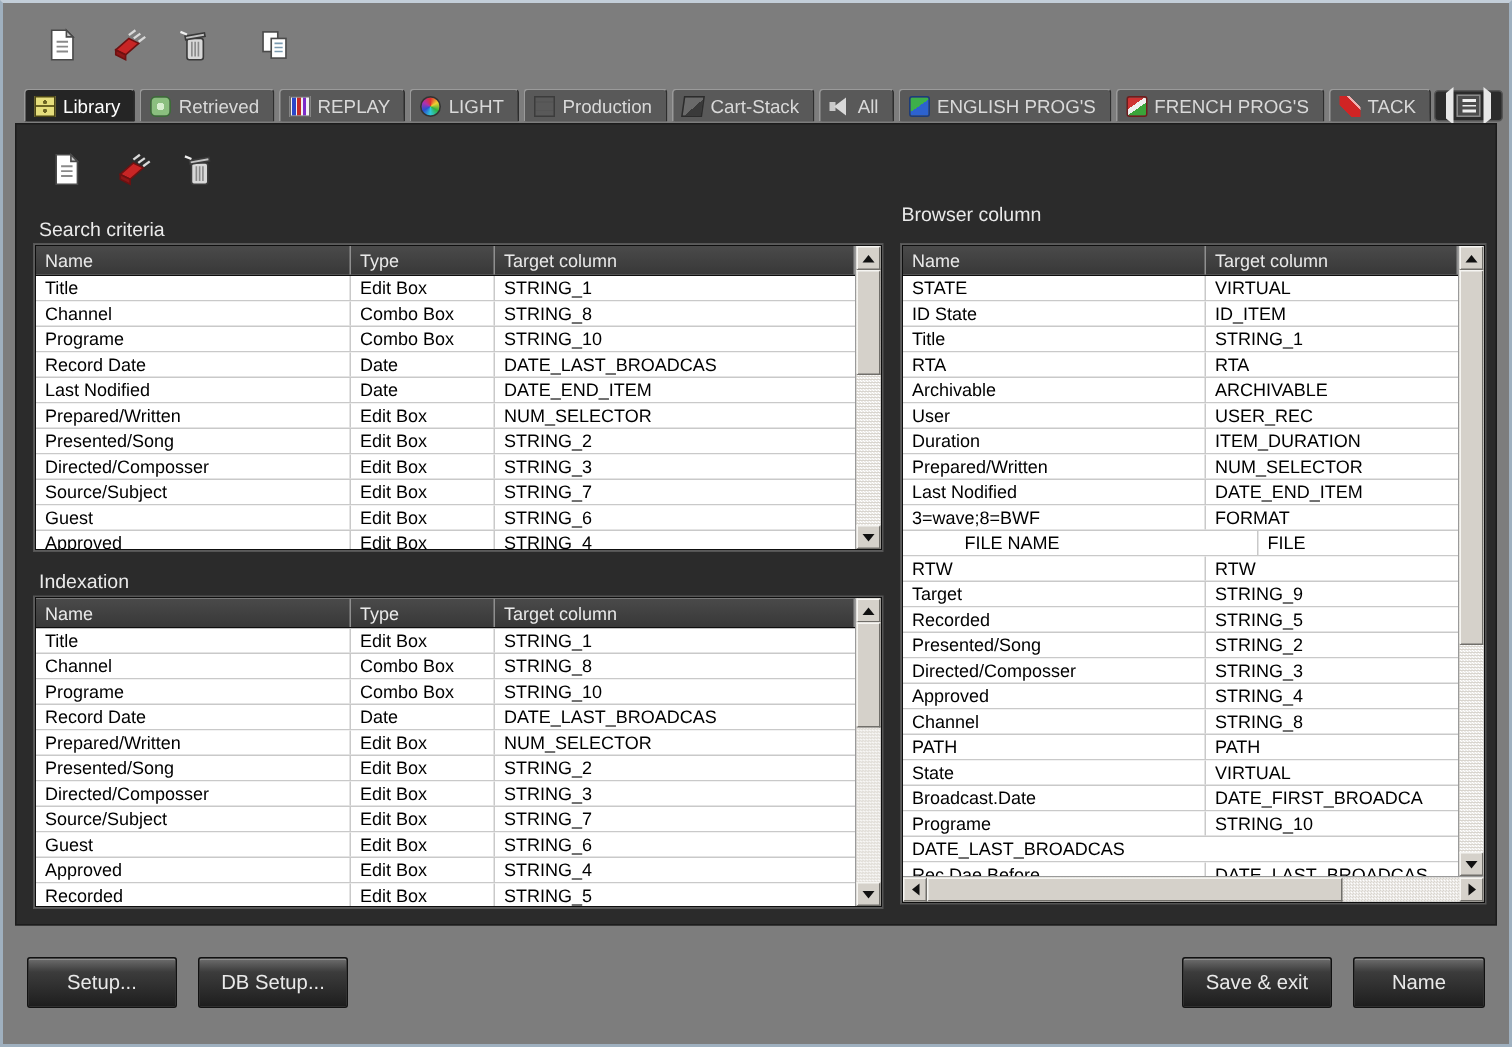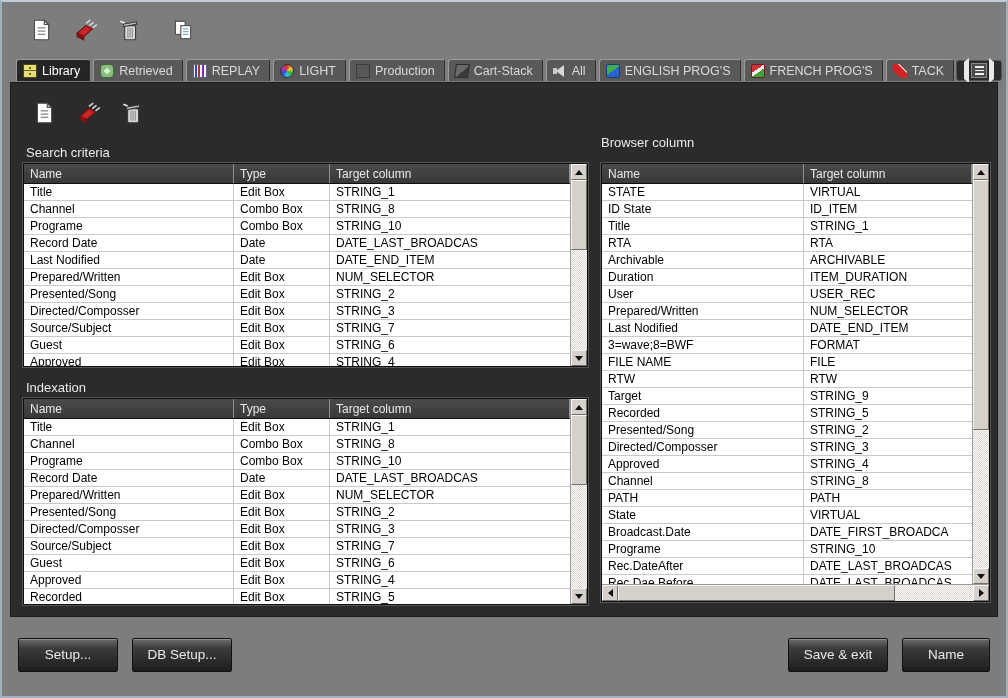--- a/index.html
+++ b/index.html
@@ -481,41 +481,41 @@
             </div>
             <div class="trow">
               <div class="tcell" style="flex: 0 0 202px; width: 202px;">RTA</div>
               <div class="tcell">RTA</div>
             </div>
             <div class="trow">
               <div class="tcell" style="flex: 0 0 202px; width: 202px;">Archivable</div>
               <div class="tcell">ARCHIVABLE</div>
             </div>
             <div class="trow">
+              <div class="tcell" style="flex: 0 0 202px; width: 202px;">User</div>
+              <div class="tcell">USER_REC</div>
+            </div>
+            <div class="trow">
               <div class="tcell" style="flex: 0 0 202px; width: 202px;">Duration</div>
               <div class="tcell">ITEM_DURATION</div>
             </div>
             <div class="trow">
-              <div class="tcell" style="flex: 0 0 202px; width: 202px;">User</div>
-              <div class="tcell">USER_REC</div>
-            </div>
-            <div class="trow">
               <div class="tcell" style="flex: 0 0 202px; width: 202px;">Prepared/Written</div>
               <div class="tcell">NUM_SELECTOR</div>
             </div>
             <div class="trow">
               <div class="tcell" style="flex: 0 0 202px; width: 202px;">Last Nodified</div>
               <div class="tcell">DATE_END_ITEM</div>
             </div>
             <div class="trow">
               <div class="tcell" style="flex: 0 0 202px; width: 202px;">3=wave;8=BWF</div>
               <div class="tcell">FORMAT</div>
             </div>
             <div class="trow">
-              <div class="tcell" style="flex: 0 0 202px; width: 202px;">FILE NAME</div>
+              <div class="tcell" style="flex: 0 0 202px; width: 202px; margin-left: 35px;">FILE NAME</div>
               <div class="tcell">FILE</div>
             </div>
             <div class="trow">
               <div class="tcell" style="flex: 0 0 202px; width: 202px;">RTW</div>
               <div class="tcell">RTW</div>
             </div>
             <div class="trow">
               <div class="tcell" style="flex: 0 0 202px; width: 202px;">Target</div>
               <div class="tcell">STRING_9</div>
             </div>
@@ -549,21 +549,20 @@
             </div>
             <div class="trow">
               <div class="tcell" style="flex: 0 0 202px; width: 202px;">Broadcast.Date</div>
               <div class="tcell">DATE_FIRST_BROADCA</div>
             </div>
             <div class="trow">
               <div class="tcell" style="flex: 0 0 202px; width: 202px;">Programe</div>
               <div class="tcell">STRING_10</div>
             </div>
             <div class="trow">
-              <div class="tcell" style="flex: 0 0 202px; width: 202px;">Rec.DateAfter</div>
               <div class="tcell">DATE_LAST_BROADCAS</div>
             </div>
             <div class="trow">
               <div class="tcell" style="flex: 0 0 202px; width: 202px;">Rec.Dae.Before</div>
               <div class="tcell">DATE_LAST_BROADCAS</div>
             </div>
           </div>
         <div class="vscroll">
           <div class="sbtn">
               <span class="arr-up"></span>

